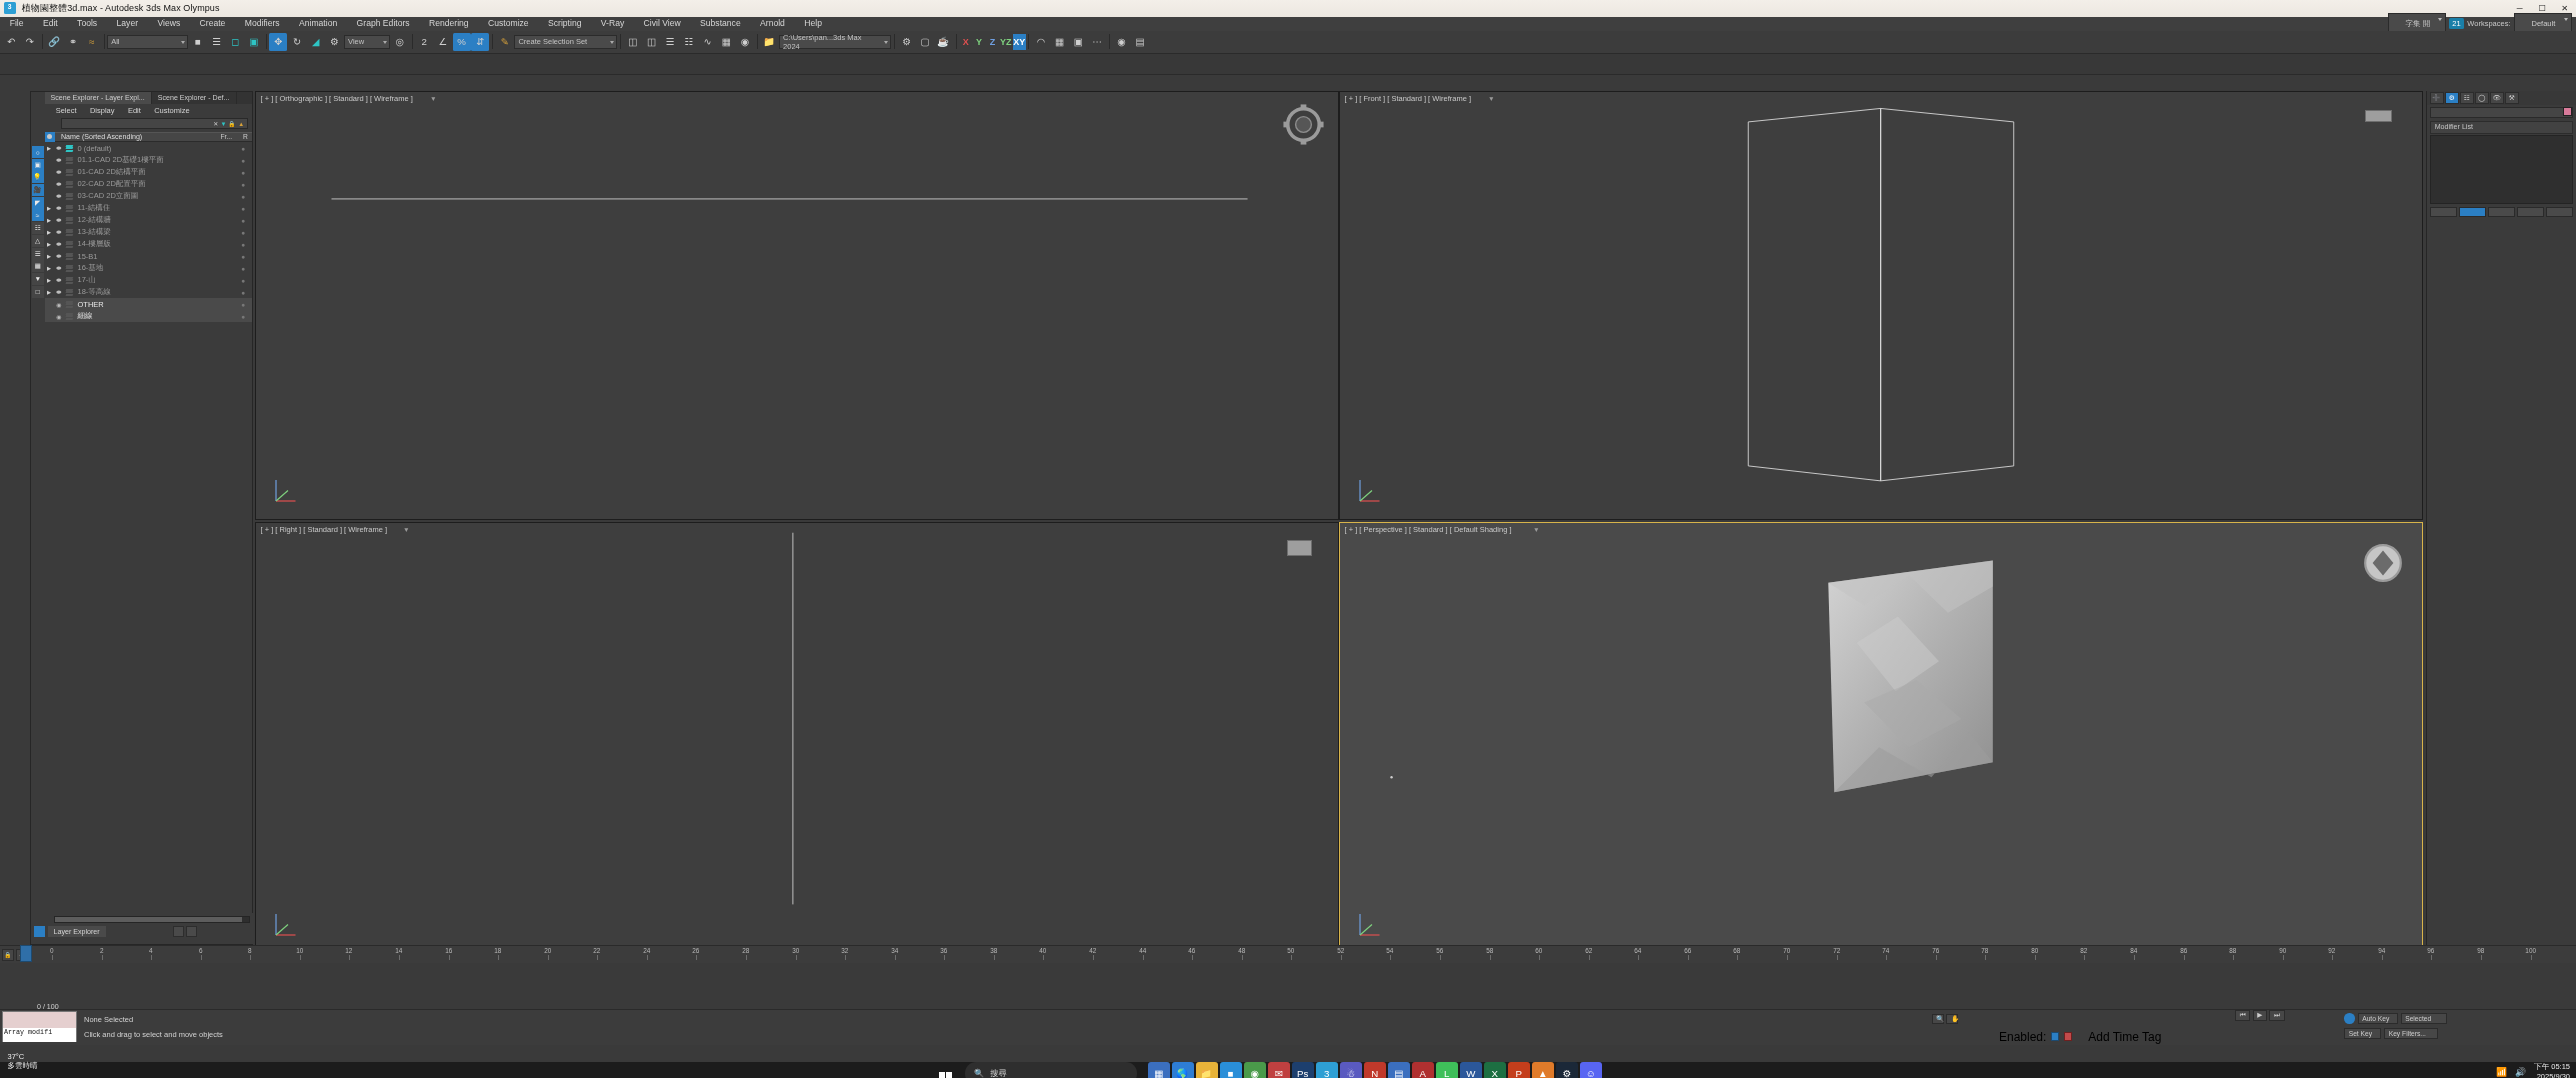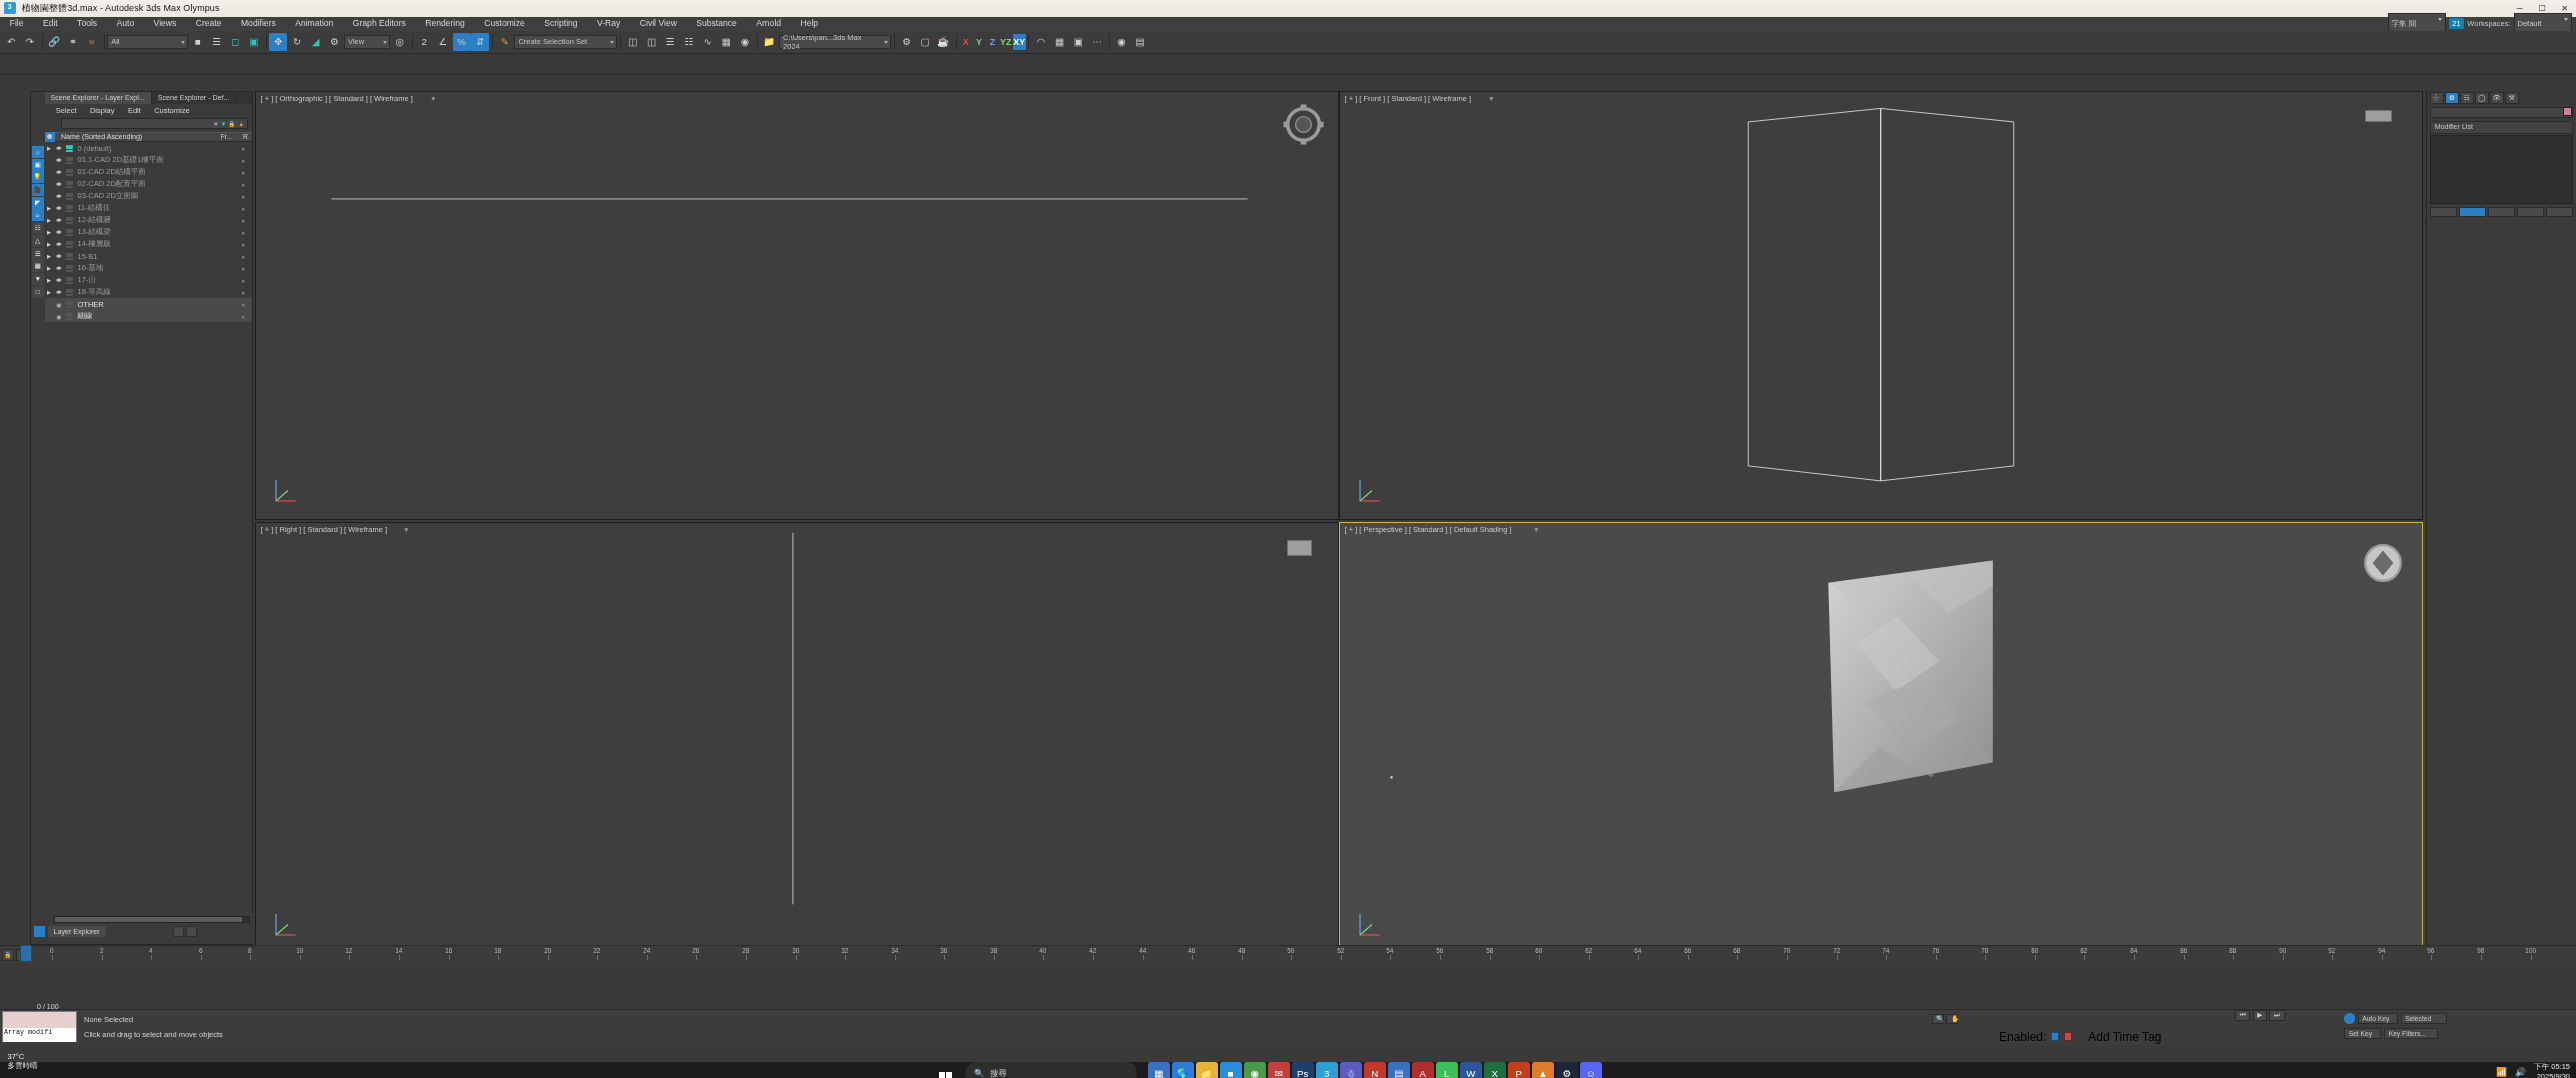--- a/index.html
+++ b/index.html
@@ -17,21 +17,21 @@
   #winbtns{margin-left:auto;display:flex;height:16.5px;}
   #winbtns div{width:22.5px;height:16.5px;display:flex;align-items:center;justify-content:center;
     font-size:8.2px;color:#222;}
 
   
   #menubar{position:absolute;left:0;top:16.5px;width:2576px;height:15px;background:#3f3f3f;
     display:flex;align-items:center;border-bottom:0.7px solid #2b2b2b;}
   #menubar .mi{font-size:8.6px;color:#d6d6d6;padding:0 9.7px;line-height:15px;cursor:default;}
   #menu-right{margin-left:auto;display:flex;align-items:center;gap:3px;padding-right:4.5px;}
   #menu-right .wsel{background:#4a4a4a;border:0.7px solid #2b2b2b;height:21px;font-size:7.5px;
-    color:#ccc;display:flex;align-items:center;padding:0 9px 0 3px;position:relative;min-width:58px;}
+    color:#ccc;display:flex;align-items:center;padding:0 9px 0 17px;position:relative;min-width:58px;}
   #menu-right .wsel:after{content:"";position:absolute;right:2.2px;top:3.7px;border-left:2.2px solid transparent;
     border-right:2.2px solid transparent;border-top:3px solid #bbb;}
   #menu-right .badge{background:#1a7fa8;color:#fff;font-size:7.5px;padding:0.7px 3.7px;border-radius:1.5px;}
   #menu-right .lbl{font-size:7.5px;color:#c8c8c8;}
 
   
   #toolbar{position:absolute;left:0;top:31px;width:2576px;height:22.5px;background:#3c3c3c;
     display:flex;align-items:center;border-bottom:0.7px solid #2a2a2a;gap:0.7px;padding-left:2.2px;}
   .tbtn{width:18px;height:18px;border-radius:1.5px;display:flex;align-items:center;justify-content:center;
     color:#cfcfcf;font-size:9.7px;position:relative;}
@@ -183,21 +183,21 @@
     <div>─</div>
     <div>☐</div>
     <div>✕</div>
   </div>
 </div>
 
 <div id="menubar">
   <div class="mi">File</div>
   <div class="mi">Edit</div>
   <div class="mi">Tools</div>
-  <div class="mi">Auto</div>
+  <div class="mi">Layer</div>
   <div class="mi">Views</div>
   <div class="mi">Create</div>
   <div class="mi">Modifiers</div>
   <div class="mi">Animation</div>
   <div class="mi">Graph Editors</div>
   <div class="mi">Rendering</div>
   <div class="mi">Customize</div>
   <div class="mi">Scripting</div>
   <div class="mi">V-Ray</div>
   <div class="mi">Civil View</div>

